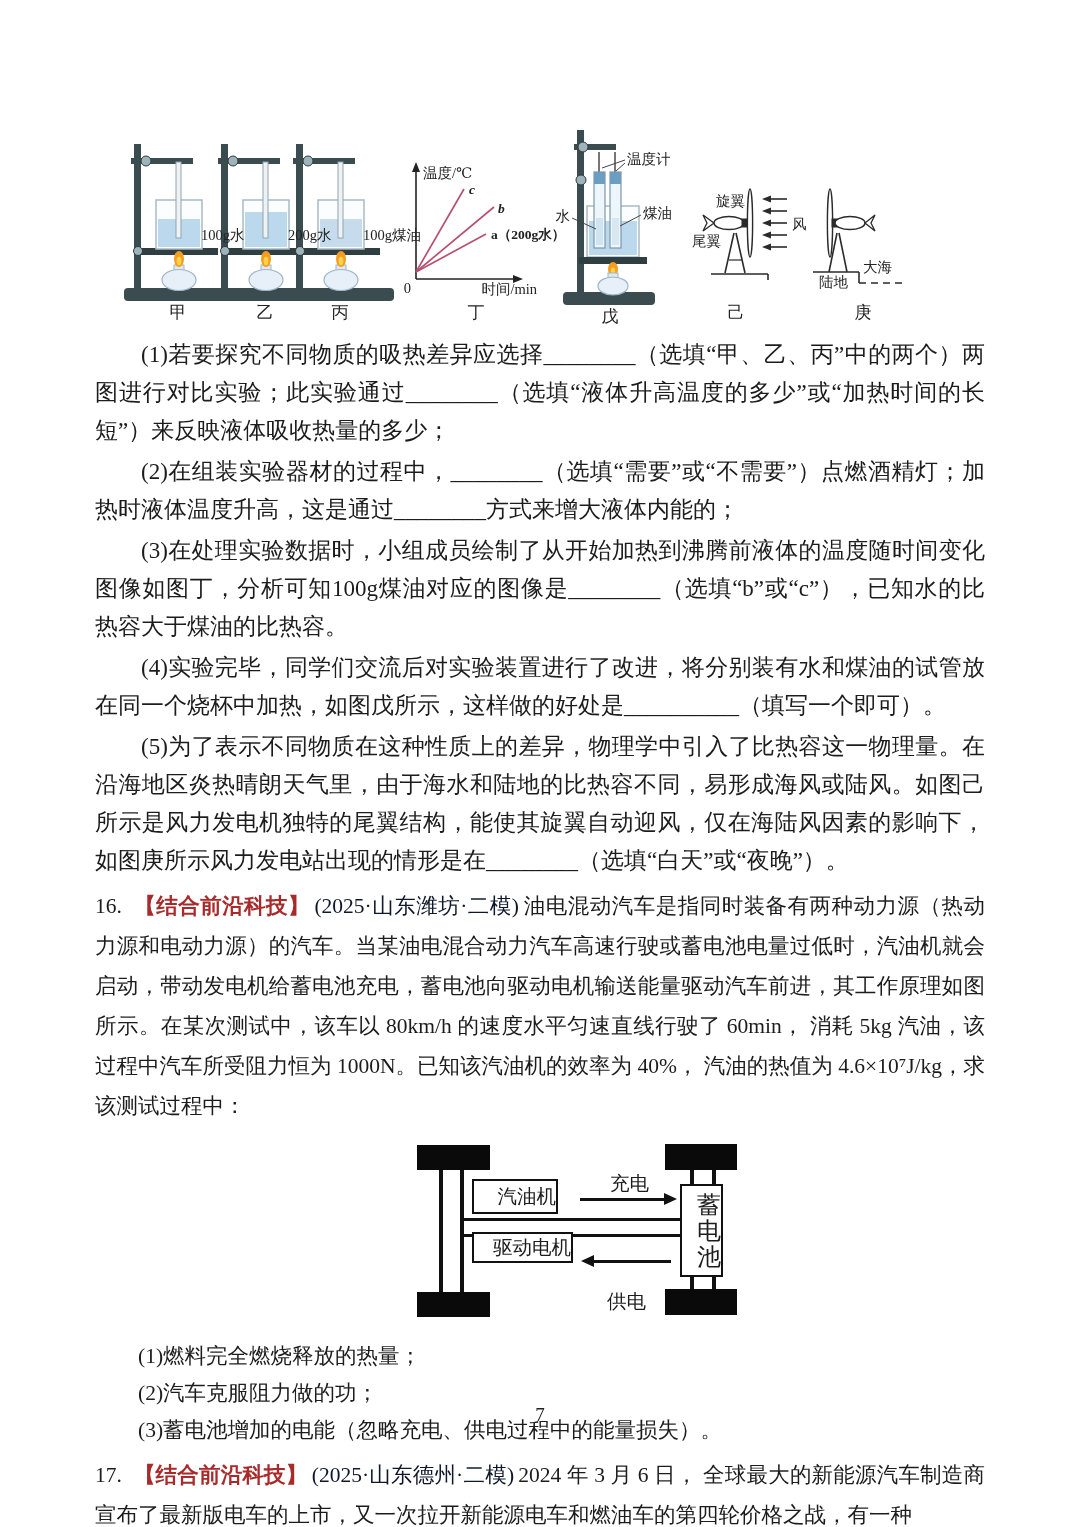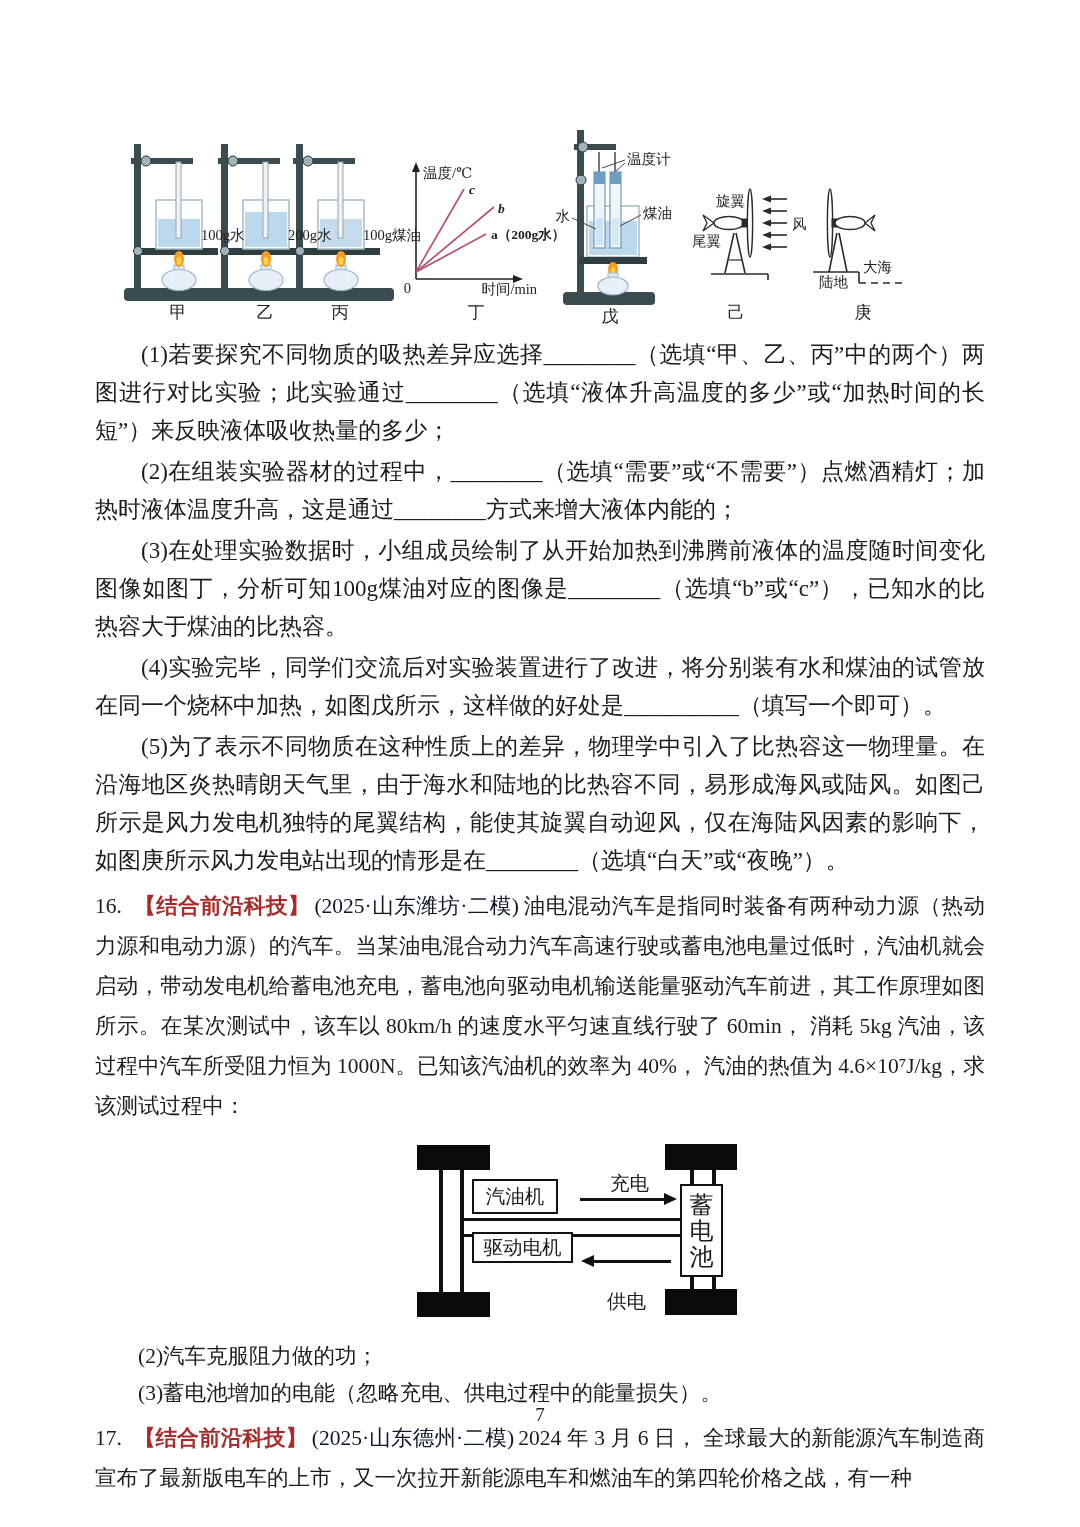--- a/index.html
+++ b/index.html
@@ -19,21 +19,21 @@
   .qpara{font-size:21.5px;line-height:40px;text-align:justify;margin:6px 0 0 0;text-indent:0;}
   .subline{font-size:21.5px;line-height:37px;margin:0;text-indent:2em;}
   .qnum{margin-right:0.55em;}
   .tag{color:#a82a2a;font-weight:bold;}
   .src{color:#0f172a;margin:12px 0.2em;}
   
   .carfig{position:relative;width:345px;height:186px;margin:14px 0 12px 300px;}
   .wheel{position:absolute;background:#0a0a0a;}
   .bar{position:absolute;background:#111;}
   .cbox{position:absolute;border:2px solid #111;box-sizing:border-box;
-        display:flex;align-items:center;justify-content:center;font-size:19.5px;background:#fff;}
+        display:flex;align-items:center;justify-content:flex-end;font-size:19.5px;background:#fff;}
   .batt-txt{width:1em;font-size:24px;line-height:26px;word-break:break-all;text-align:center;}
   .ah-r{position:absolute;width:0;height:0;border-left:13px solid #111;
         border-top:6px solid transparent;border-bottom:6px solid transparent;}
   .ah-l{position:absolute;width:0;height:0;border-right:13px solid #111;
         border-top:6px solid transparent;border-bottom:6px solid transparent;}
   .alabel{position:absolute;font-size:19.5px;}
   
   .pageno{position:absolute;left:0;right:0;top:1404px;text-align:center;font-size:19px;color:#222;}
 </style>
 </head>
@@ -212,20 +212,21 @@
           <span class="batt-txt">蓄电池</span>
         </div>
       <div class="bar" style="left:185px;top:58px;width:86px;height:2.5px;"></div>
       <div class="ah-r" style="left:269px;top:53px;"></div>
       <div class="alabel" style="left:215px;top:30px;">充电</div>
       <div class="bar" style="left:198px;top:120px;width:78px;height:2.5px;"></div>
       <div class="ah-l" style="left:186px;top:115px;"></div>
       <div class="alabel" style="left:212px;top:148px;">供电</div>
     </div>
 
+    <p class="subline">(1)燃料完全燃烧释放的热量；</p>
     <p class="subline">(2)汽车克服阻力做的功；</p>
     <p class="subline">(3)蓄电池增加的电能（忽略充电、供电过程中的能量损失）。</p>
 
     <p class="qpara"><span class="qnum">17.</span><span class="tag">【结合前沿科技】</span><span class="src">(2025·山东德州·二模)</span><span>2024 年 3 月 6 日， 全球最大的新能源汽车制造商宣布了最新版电车的上市，又一次拉开新能源电车和燃油车的第四轮价格之战，有一种</span></p>
 
   </div>
 
   <div class="pageno">7</div>
 </div>
 

